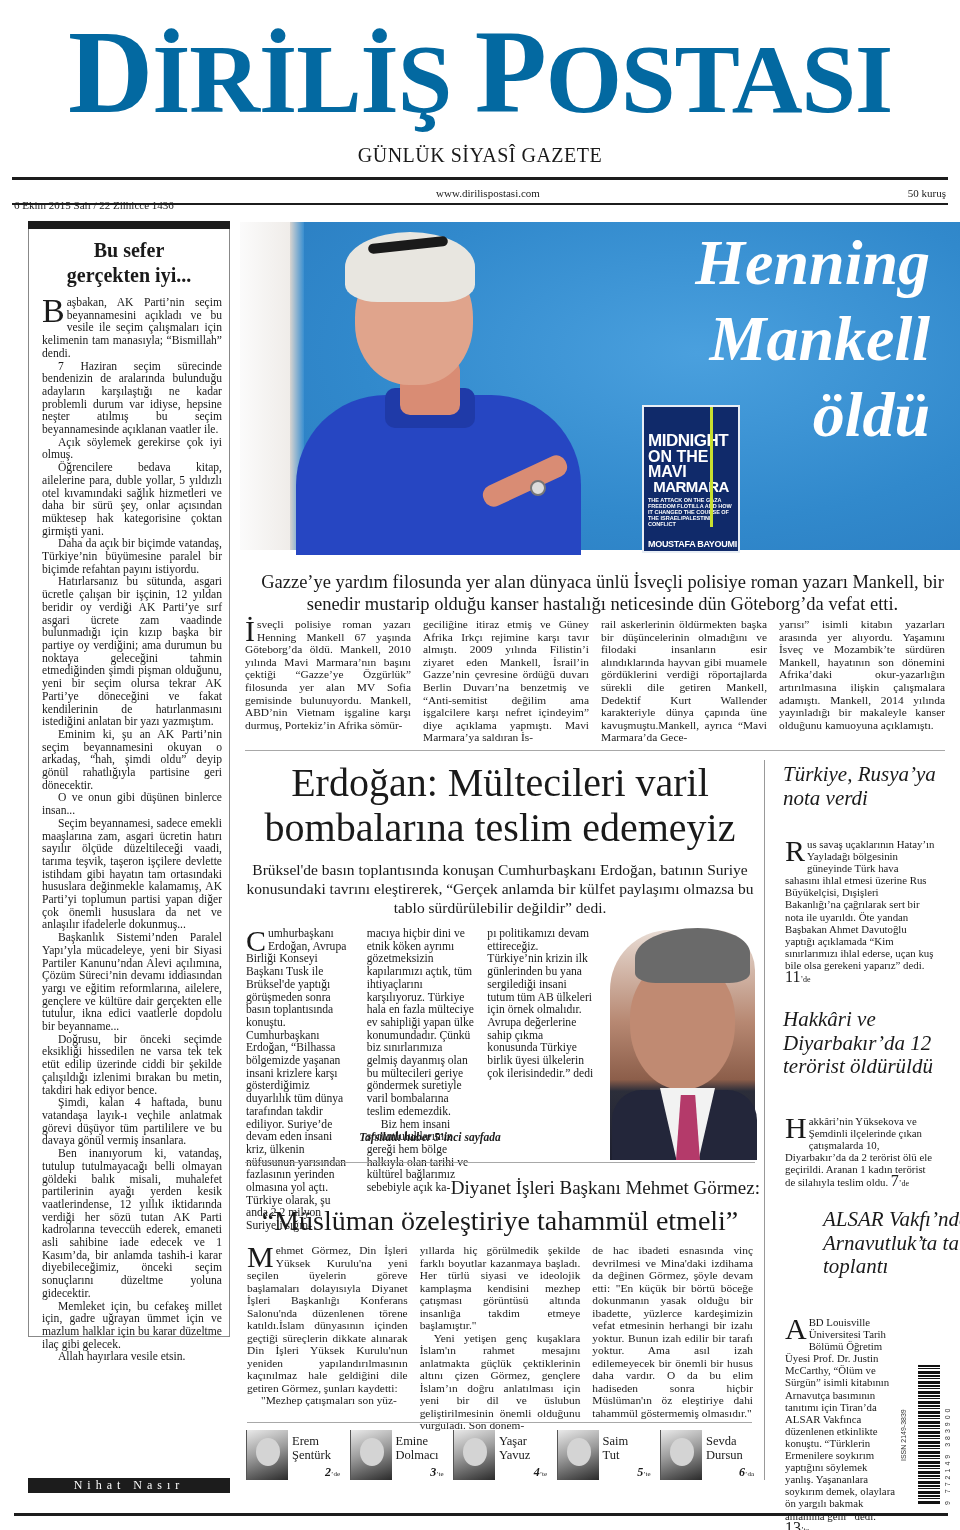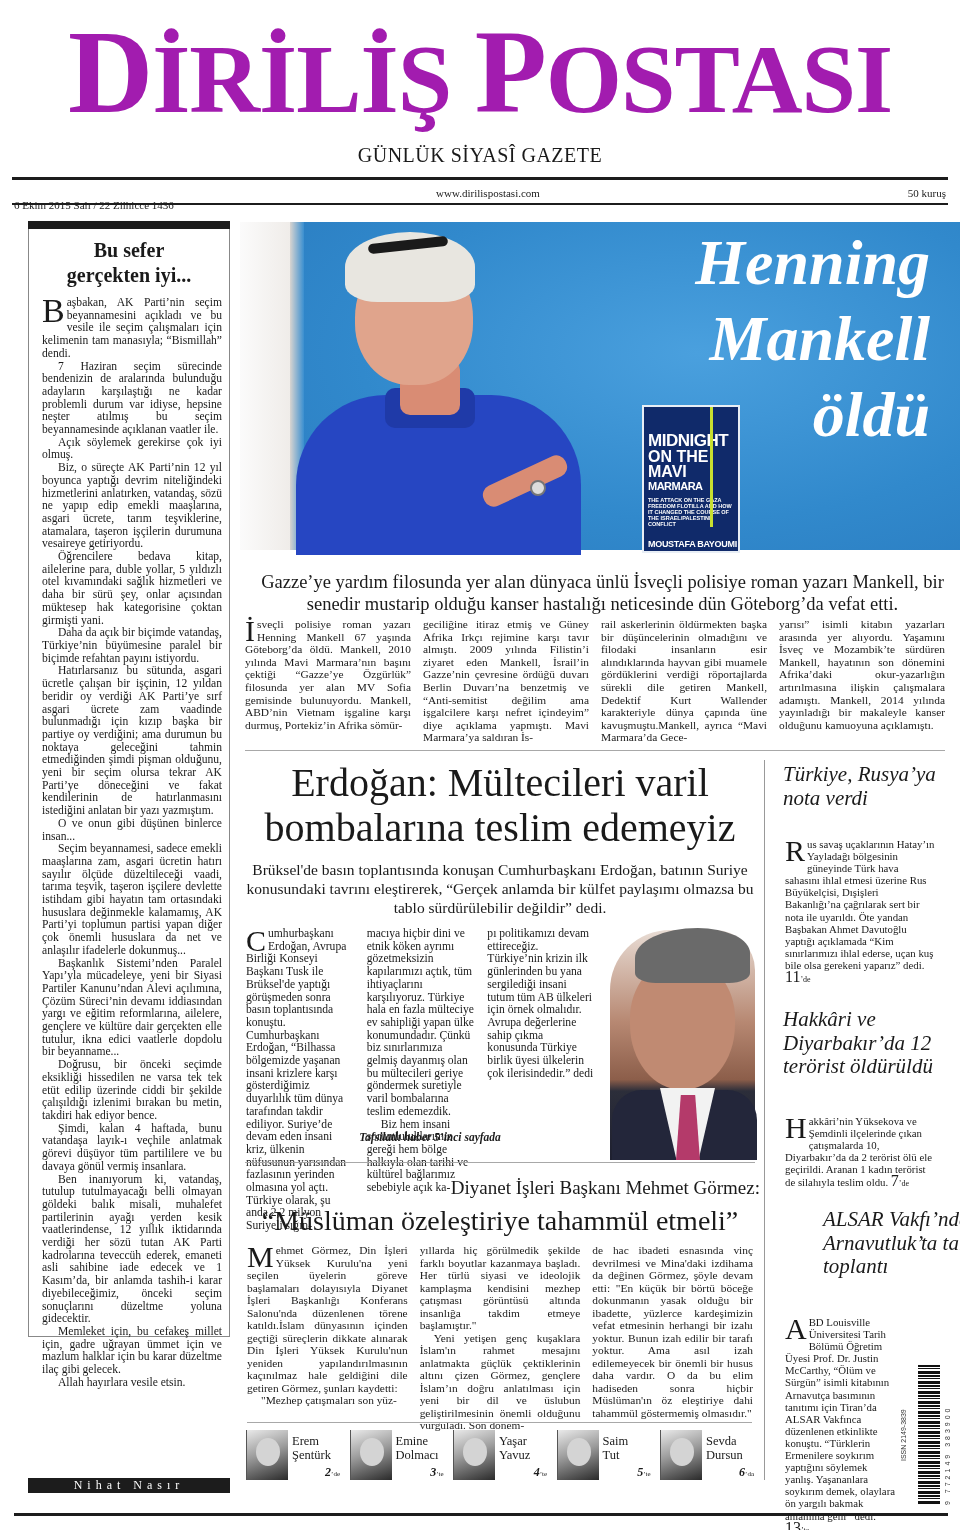--- a/index.html
+++ b/index.html
@@ -1,19 +1,19 @@
 <!DOCTYPE html>
 <html><head>
 <meta charset="utf-8">
 <style>
   * { margin: 0; padding: 0; box-sizing: border-box; }
   html, body { width: 960px; height: 1530px; background: #ffffff; overflow: hidden; }
   body { font-family: "Liberation Serif", "DejaVu Serif", serif; color: #1a1a1a; position: relative; }
   .abs { position: absolute; }
-  .mast-title { left: 0; top: 8px; width: 960px; text-align: center; font-family: "Liberation Serif", serif; font-weight: bold; font-size: 118px; letter-spacing: -1px; line-height: 130px; color: #a21caf; white-space: nowrap; }
+  .mast-title { left: 0; top: 8px; width: 960px; text-align: center; font-family: "Liberation Serif", serif; font-weight: bold; font-size: 118px; letter-spacing: -1px; line-height: 130px; color: #0369a1; white-space: nowrap; }
   .mast-title .sm { font-size: 98px; }
   .mast-sub { left: 0; top: 143px; width: 960px; text-align: center; font-size: 20px; letter-spacing: 0.5px; line-height: 24px; }
   .rule-thick { left: 12px; width: 936px; height: 3px; background: #1c1c1c; }
   .dateline { left: 14px; top: 185px; width: 932px; height: 16px; font-size: 11px; line-height: 16px; }
   .dateline .l { position: absolute; left: 0; margin-top: 12px; }
   .dateline .c { position: absolute; left: 8px; width: 100%; text-align: center; }
   .dateline .r { position: absolute; right: 0; }
 
   
   .leftcol { left: 28px; top: 221px; width: 202px; height: 1116px; border: 1px solid #888; border-top: none; }
@@ -34,21 +34,21 @@
   .man-neck { left: 400px; top: 360px; width: 60px; height: 55px; background: #d98c74; border-radius: 10px; }
   .man-head { left: 355px; top: 250px; width: 118px; height: 135px; background: #e0a48c; border-radius: 55% 55% 50% 50%; }
   .man-hair { left: 345px; top: 232px; width: 130px; height: 70px; background: #e8e6e0; border-radius: 60% 60% 30% 30%; }
   .man-glasses { left: 368px; top: 240px; width: 80px; height: 10px; background: #1a1a1a; border-radius: 6px; transform: rotate(-6deg); }
   .man-arm { left: 480px; top: 470px; width: 90px; height: 22px; background: #d98c74; border-radius: 10px; transform: rotate(-25deg); }
   .man-watch { left: 530px; top: 480px; width: 16px; height: 16px; background: #dcdcdc; border: 2px solid #777; border-radius: 50%; }
   
   .book { left: 642px; top: 405px; width: 98px; height: 148px; background: #102a6a; border: 2px solid #e8eef5; padding: 4px; color: #fff; font-family: "Liberation Sans", sans-serif; font-weight: bold; overflow: hidden; }
   .book .b1 { font-size: 17px; line-height: 16px; margin-top: 22px; letter-spacing: -0.5px; }
   .book .b2 { font-size: 16px; line-height: 15px; }
-  .book .b3 { font-size: 11px; line-height: 15px; letter-spacing: -0.5px; }
+  .book .b3 { font-size: 15px; line-height: 15px; letter-spacing: -0.5px; text-align: center; }
   .book .b4 { font-size: 5.5px; line-height: 6px; margin-top: 3px; }
   .book .b5 { position: absolute; bottom: 2px; left: 4px; font-size: 9px; letter-spacing: -0.3px; }
   .book .stripe { position: absolute; left: 66px; top: 0; width: 3px; height: 120px; background: #c8e030; }
 
   .hero-caption { left: 245px; top: 571px; width: 715px; text-align: center; font-size: 18.5px; line-height: 22px; }
   .article-cols { display: flex; gap: 12px; font-size: 11.6px; line-height: 12.7px; text-align: justify; }
   .article-cols > div { flex: 1; }
   .mankell-cols { left: 245px; top: 618px; width: 700px; }
   .mankell-cols > div { font-size: 11.4px; line-height: 12.6px; }
   .dropcap-sm { float: left; font-size: 30px; line-height: 24px; margin: 1px 2px 0 0; }
@@ -110,24 +110,24 @@
 <div class="abs leftcol"></div>
 <div class="abs leftcol-bar"></div>
 <div class="abs left-title">
   <div>Bu sefer</div>
   <div>gerçekten iyi...</div>
 </div>
 <div class="abs left-body">
   <p class="first"><span class="dropcap">B</span><span>aşbakan, AK Parti’nin seçim beyannamesini açıkladı ve bu vesile ile seçim çalışmaları için kelimenin tam manasıyla; “Bismillah” dendi.</span></p>
   <p>7 Haziran seçim sürecinde bendenizin de aralarında bulunduğu adayların karşılaştığı ne kadar problemli durum var idiyse, hepsine neşter atılmış bu seçim beyannamesinde açıklanan vaatler ile.</p>
   <p>Açık söylemek gerekirse çok iyi olmuş.</p>
-  <p>Biz, o süreçte AK Parti’nin 12 yıl boyunca yaptığı devrim niteliğindeki hizmetlerini anlatırken, vatandaş, sözü ne yapıp edip emekli maaşlarına, asgari ücrete, tarım teşviklerine, atamalara, taşeron işçilerin durumuna vesaireye getiriyordu.</p>
   <p>Öğrencilere bedava kitap, ailelerine para, duble yollar, 5 yıldızlı otel kıvamındaki sağlık hizmetleri ve daha bir sürü şey, onlar açısından müktesep hak kategorisine çoktan girmişti yani.</p>
   <p>Daha da açık bir biçimde vatandaş, Türkiye’nin büyümesine paralel bir biçimde refahtan payını istiyordu.</p>
   <p>Hatırlarsanız bu sütunda, asgari ücretle çalışan bir işçinin, 12 yıldan beridir oy verdiği AK Parti’ye sırf asgari ücrete zam vaadinde bulunmadığı için kızıp başka bir partiye oy verdiğini; ama durumun bu noktaya geleceğini tahmin etmediğinden şimdi pişman olduğunu, yeni bir seçim olursa tekrar AK Parti’ye döneceğini ve fakat kendilerinin de hatırlanmasını istediğini anlatan bir yazı yazmıştım.</p>
+  <p>Eminim ki, şu an AK Parti’nin seçim beyannamesini okuyan o arkadaş, “hah, şimdi oldu” deyip gönül rahatlığıyla partisine geri dönecektir.</p>
   <p>O ve onun gibi düşünen binlerce insan...</p>
   <p>Seçim beyannamesi, sadece emekli maaşlarına zam, asgari ücretin hatırı sayılır ölçüde düzeltileceği vaadi, tarıma teşvik, taşeron işçilere devlette istihdam gibi hayatın tam ortasındaki hususlara değinmekle kalamamış, AK Parti’yi toplumun partisi yapan diğer çok önemli hususlara da net ve anlaşılır ifadelerle dokunmuş...</p>
   <p>Başkanlık Sistemi’nden Paralel Yapı’yla mücadeleye, yeni bir Siyasi Partiler Kanunu’ndan Alevi açılımına, Çözüm Süreci’nin devamı iddiasından yargı ve eğitim reformlarına, ailelere, gençlere ve kültüre dair gerçekten elle tutulur, ikna edici vaatlerle dopdolu bir beyanname...</p>
   <p>Doğrusu, bir önceki seçimde eksikliği hissedilen ne varsa tek tek etüt edilip üzerinde ciddi bir şekilde çalışıldığı izlenimi bırakan bu metin, takdiri hak ediyor bence.</p>
   <p>Şimdi, kalan 4 haftada, bunu vatandaşa layık-ı veçhile anlatmak görevi düşüyor tüm partililere ve bu davaya gönül vermiş insanlara.</p>
   <p>Ben inanıyorum ki, vatandaş, tutulup tutulmayacağı belli olmayan göldeki balık misali, muhalefet partilerinin ayağı yerden kesik vaatlerindense, 12 yıllık iktidarında verdiği her sözü tutan AK Parti kadrolarına teveccüh ederek, emaneti asli sahibine iade edecek ve 1 Kasım’da, bir anlamda tashih-i karar diyebileceğimiz, önceki seçim sonuçlarını düzeltme yoluna gidecektir.</p>
   <p>Memleket için, bu cefakeş millet için, gadre uğrayan ümmet için ve mazlum halklar için bu karar düzeltme ilaç gibi gelecek.</p>
   <p>Allah hayırlara vesile etsin.</p>
 </div>
 <div class="abs left-author">Nihat Nasır</div>

